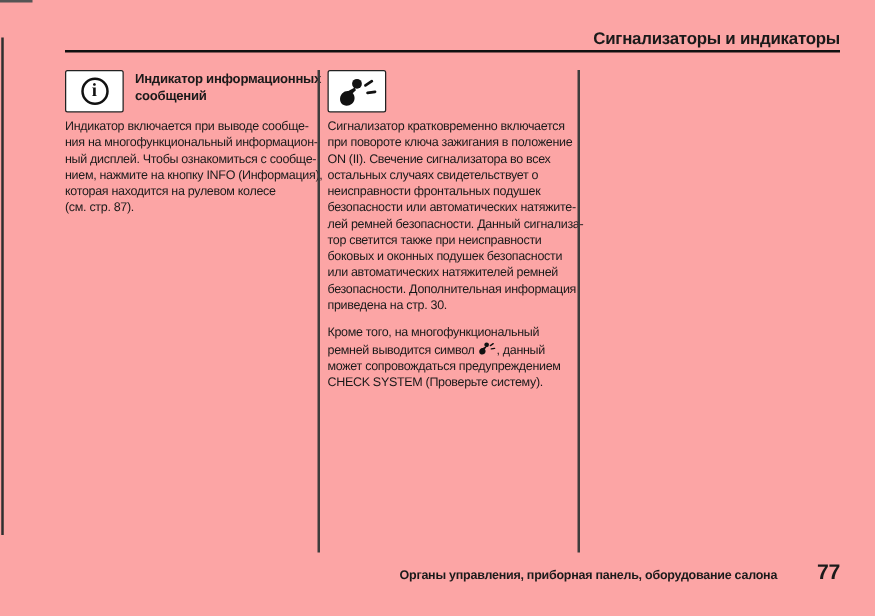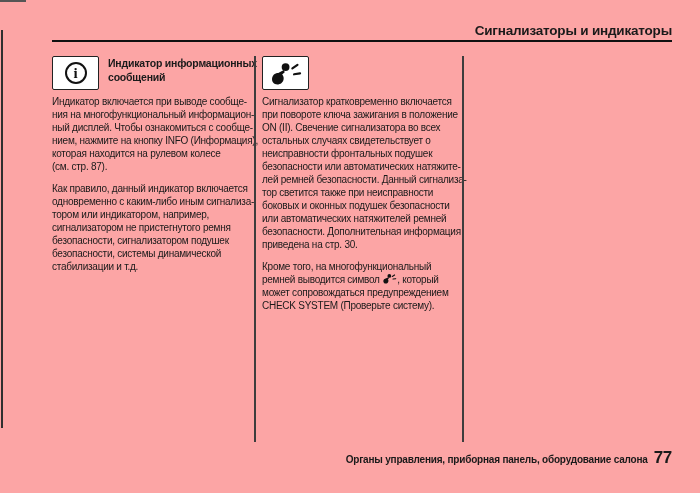--- a/index.html
+++ b/index.html
@@ -52,21 +52,21 @@
     white-space:pre; margin:0 0 9px 0;
   }
   .inline-airbag { display:inline-block; width:15px; height:11px; vertical-align:-1px; }
 
   
   .divider { position:absolute; top:56px; width:2px; height:386px; background:#3d3d3d; }
   .divider1 { left:254px; }
   .divider2 { left:462px; }
 
   
-  .footer { position:absolute; right:28px; top:448px; display:flex; align-items:baseline; gap:6px; }
+  .footer { position:absolute; right:28px; top:448px; display:flex; align-items:baseline; gap:32px; }
   .footer-text { font-weight:bold; font-size:10px; letter-spacing:-0.2px; white-space:pre; }
   .footer-page { font-weight:bold; font-size:17px; letter-spacing:-0.3px;text-align:center; }
 </style>
 </head>
 <body>
 
 <div class="page">
 
   <div class="scan-smudge"></div>
   <div class="scan-edge-left"></div>
@@ -81,27 +81,20 @@
       </div>
       <div class="col-heading">Индикатор информационных
 сообщений</div>
     </div>
     <p class="para">Индикатор включается при выводе сообще-
 ния на многофункциональный информацион-
 ный дисплей. Чтобы ознакомиться с сообще-
 нием, нажмите на кнопку INFO (Информация),
 которая находится на рулевом колесе
 (см. стр. 87).</p>
-    <p class="para">Как правило, данный индикатор включается
-одновременно с каким-либо иным сигнализа-
-тором или индикатором, например,
-сигнализатором не пристегнутого ремня
-безопасности, сигнализатором подушек
-безопасности, системы динамической
-стабилизации и т.д.</p>
   </div>
 
   <div class="divider divider1"></div>
 
   <div class="col col2">
     <div class="icon-row">
       <div class="icon-box">
         <svg width="34" height="24" viewBox="0 0 40 28">
           <circle cx="19.5" cy="7" r="4.6" fill="#111"></circle>
           <path d="M17.5 10.5 C 14.5 12, 11.5 13.5, 9 15.5 L 11.5 19 C 14 17, 16.5 15, 18.5 13 Z" fill="#111"></path>
@@ -123,21 +116,21 @@
 или автоматических натяжителей ремней
 безопасности. Дополнительная информация
 приведена на стр. 30.</p>
     <p class="para"><span>Кроме того, на многофункциональный
 ремней выводится символ </span><svg class="inline-airbag" viewBox="0 0 40 28">
           <circle cx="19.5" cy="7" r="5" fill="#111"></circle>
           <path d="M17.5 10.5 C 14.5 12, 11.5 13.5, 9 15.5 L 11.5 19 C 14 17, 16.5 15, 18.5 13 Z" fill="#111"></path>
           <path d="M7 27 C 3 25.5, 2.5 19.5, 5.5 16.2 C 8.5 13, 13.5 13.2, 15.8 16.2 C 18 19, 17.8 23.5, 14.8 25.8 C 12.5 27.6, 9.5 28, 7 27 Z" fill="#111"></path>
           <path d="M27.5 8.5 L 33.5 4.5" stroke="#111" stroke-width="3" stroke-linecap="round" fill="none"></path>
           <path d="M29.5 15.5 L 36.5 14.5" stroke="#111" stroke-width="3" stroke-linecap="round" fill="none"></path>
-        </svg><span>, который
+        </svg><span>, данный
 может сопровождаться предупреждением
 CHECK SYSTEM (Проверьте систему).</span></p>
   </div>
 
   <div class="divider divider2"></div>
 
   <div class="footer">
     <span class="footer-text">Органы управления, приборная панель, оборудование салона</span>
     <span class="footer-page">77</span>
   </div>

